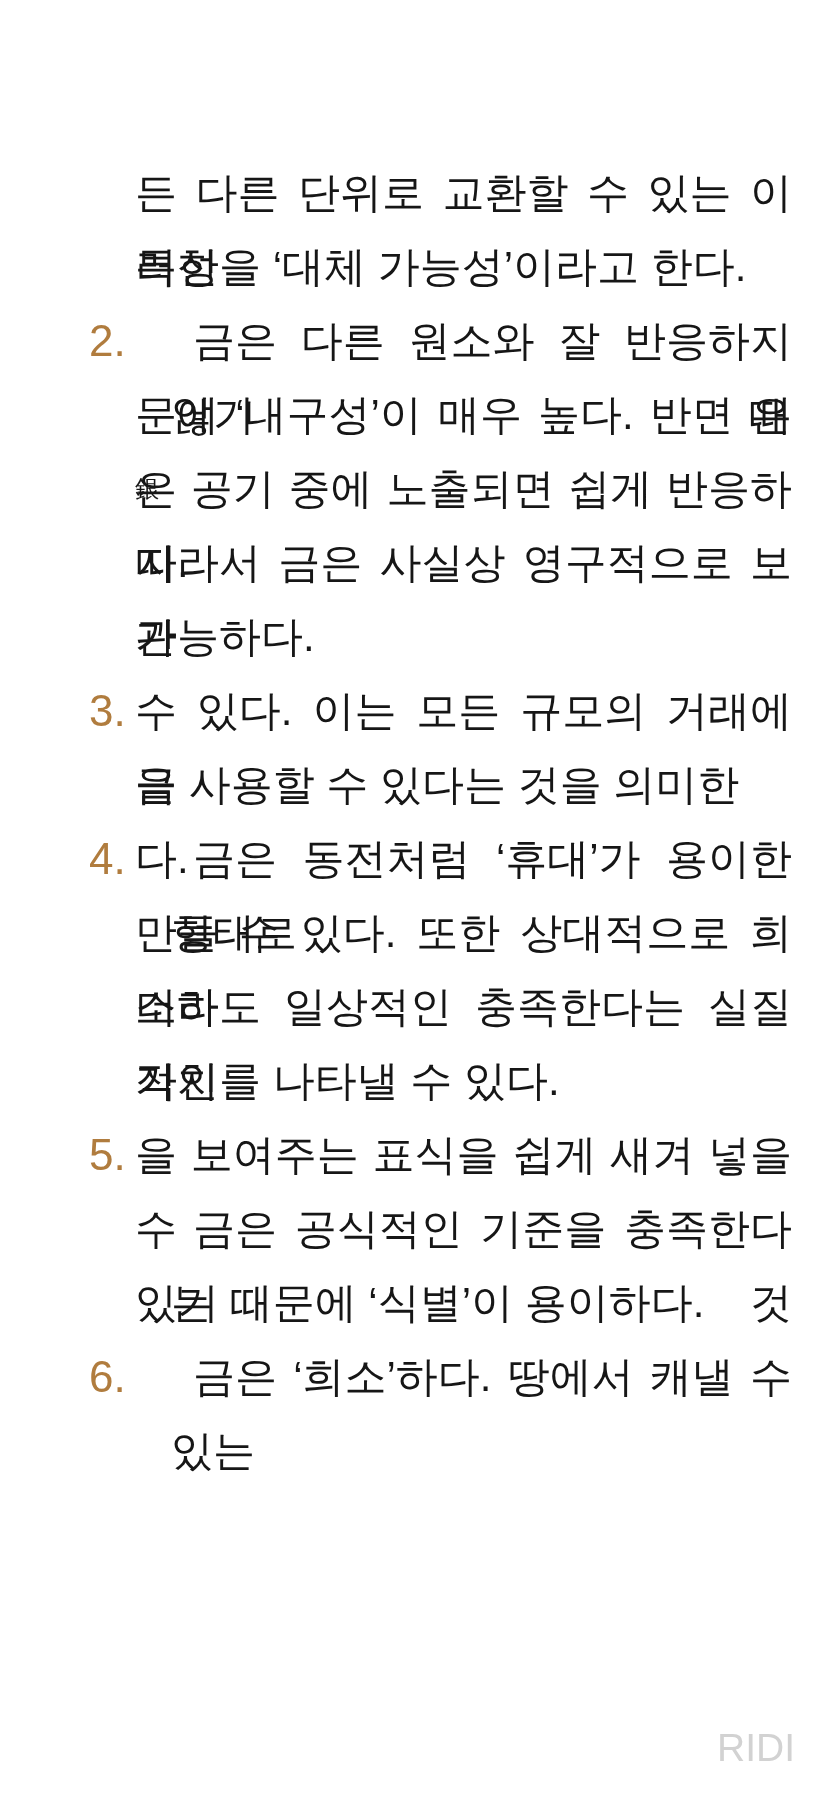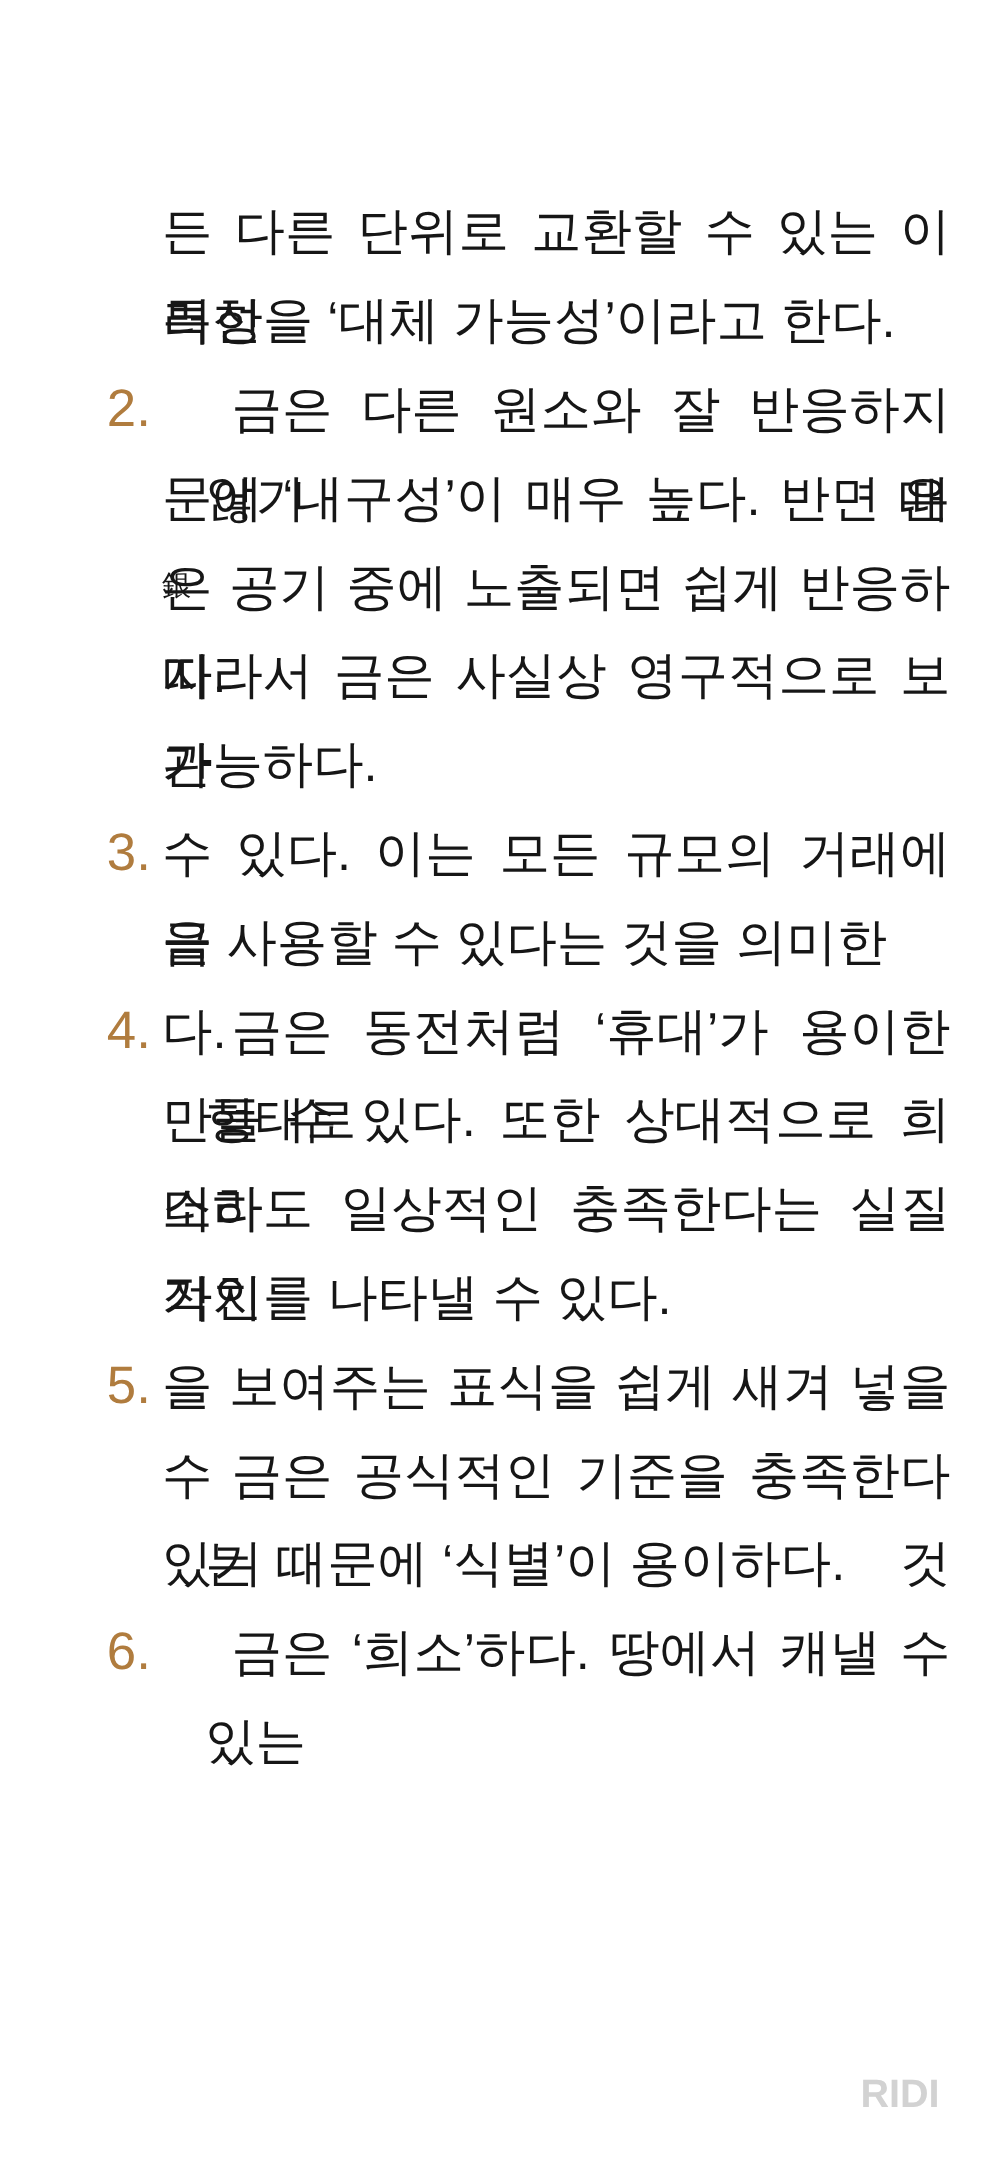--- a/index.html
+++ b/index.html
@@ -52,23 +52,23 @@
     margin-left: 36px;
   }
   .hanja {
     font-size: 0.58em;
     vertical-align: 0.45em;
     letter-spacing: 0;
   }
   .watermark {
     position: absolute;
     top: 1726px;
-    right: 44px;
-    font-size: 33px;
-    font-weight: bold;
+    right: 32px;
+    font-size: 39px;
+    font-weight: normal;
     letter-spacing: 0px;
     color: var(--watermark-color, #d2d2d2);
     font-family: "Liberation Sans", sans-serif;
   }
 </style>
 </head>
 <body>
 
 <div class="page">
   <div class="content">

